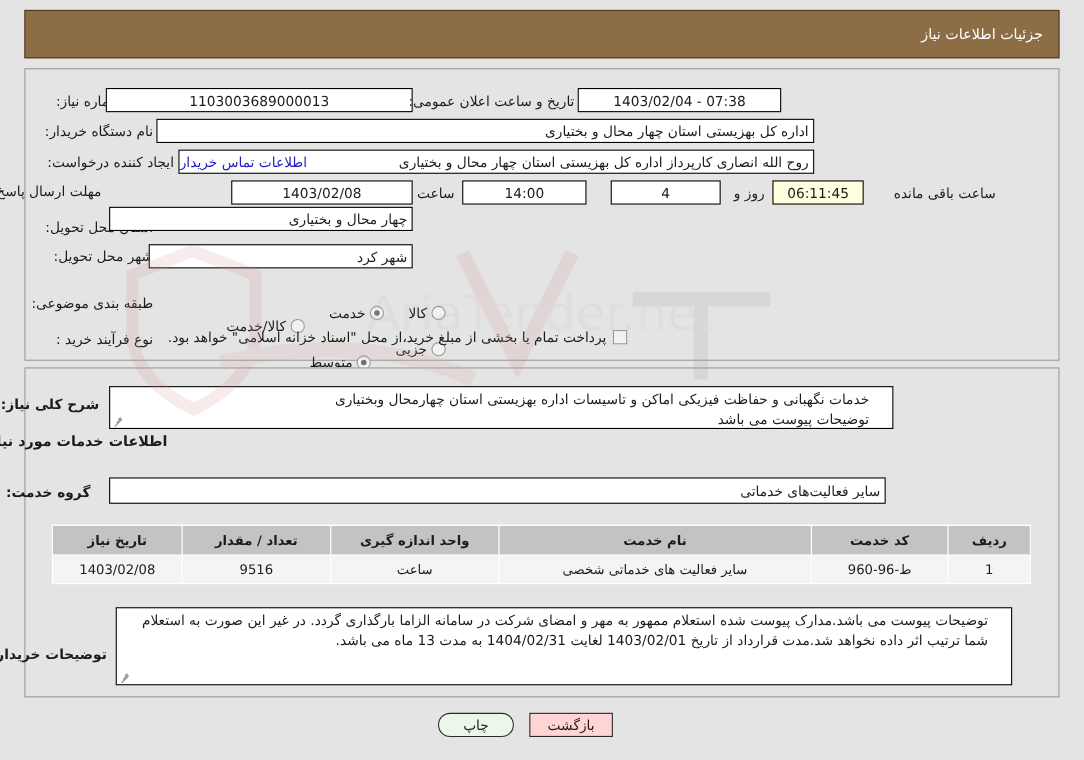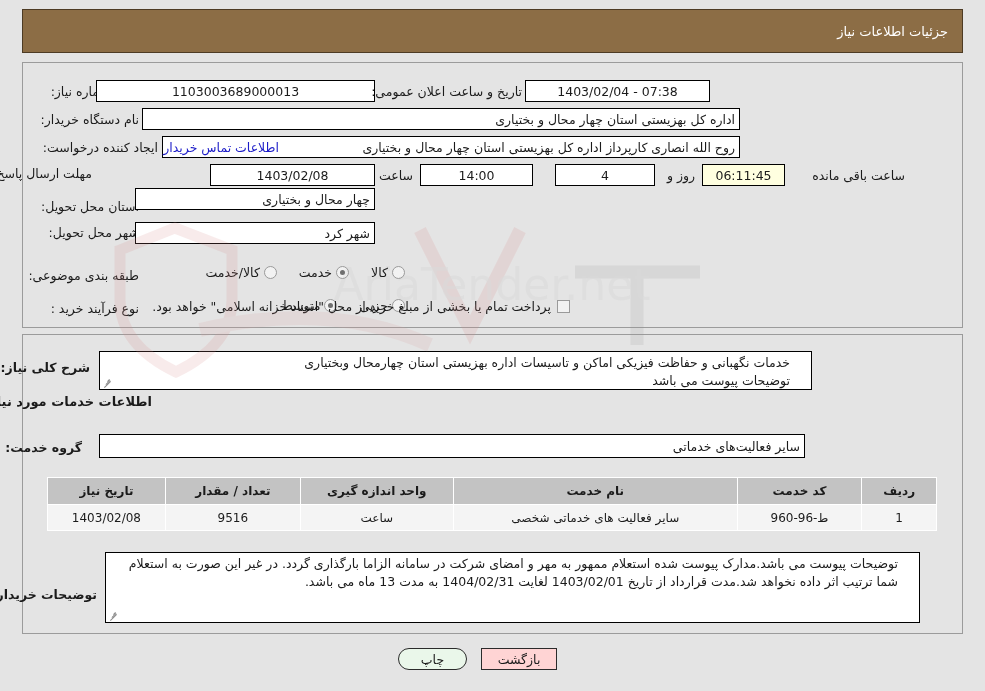--- a/index.html
+++ b/index.html
@@ -116,21 +116,21 @@
   }
   .radio.on::after {
     content: "";
     position: absolute;
     left: 3px; top: 3px;
     width: 5px; height: 5px;
     border-radius: 50%;
     background: #6f6f6f;
   }
   .radio-opt { display: flex; align-items: center; margin-left: 22px; }
-  .radio-opt:last-child { margin-left: 0; }
+  .radio-opt:last-child { margin-left: 0; margin-top: 24px; }
 
   .check-row {
     position: absolute;
     display: flex;
     align-items: center;
     direction: rtl;
     font-size: 12.5px;
     color: #1b1b1b;
     white-space: nowrap;
   }
@@ -266,21 +266,21 @@
   <div class="lbl" style="right:893px; top:166px; width:75px; line-height:1.35;">مهلت ارسال پاسخ: تا تاریخ:</div>
   <div class="fld center" style="right:610px; top:164px; width:165px; height:22px;">1403/02/08</div>
   <div class="lbl" style="right:572px; top:168px;">ساعت</div>
   <div class="fld center" style="right:452px; top:164px; width:113px; height:22px;">14:00</div>
   <div class="fld center" style="right:330px; top:164px; width:100px; height:22px;">4</div>
   <div class="lbl" style="right:290px; top:168px;">روز و</div>
   <div class="fld center yellow" style="right:200px; top:164px; width:83px; height:22px;">06:11:45</div>
   <div class="lbl" style="right:80px; top:168px;">ساعت باقی مانده</div>
 
   <div class="lbl" style="right:846px; top:199px; width:120px;">استان محل تحویل:</div>
-  <div class="fld right" style="right:610px; top:188px; width:240px; height:22px;">چهار محال و بختیاری</div>
+  <div class="fld right" style="right:610px; top:188px; width:276px; height:22px;">چهار محال و بختیاری</div>
 
   <div class="lbl" style="right:846px; top:225px; width:120px;">شهر محل تحویل:</div>
   <div class="fld right" style="right:610px; top:222px; width:240px; height:22px;">شهر کرد</div>
 
   <div class="lbl" style="right:846px; top:268px; width:120px;">طبقه بندی موضوعی:</div>
   <div class="radio-wrap" style="right:580px; top:265px;">
     <span class="radio-opt">
       <span class="radio"></span>
       <span>کالا</span>
     </span>

